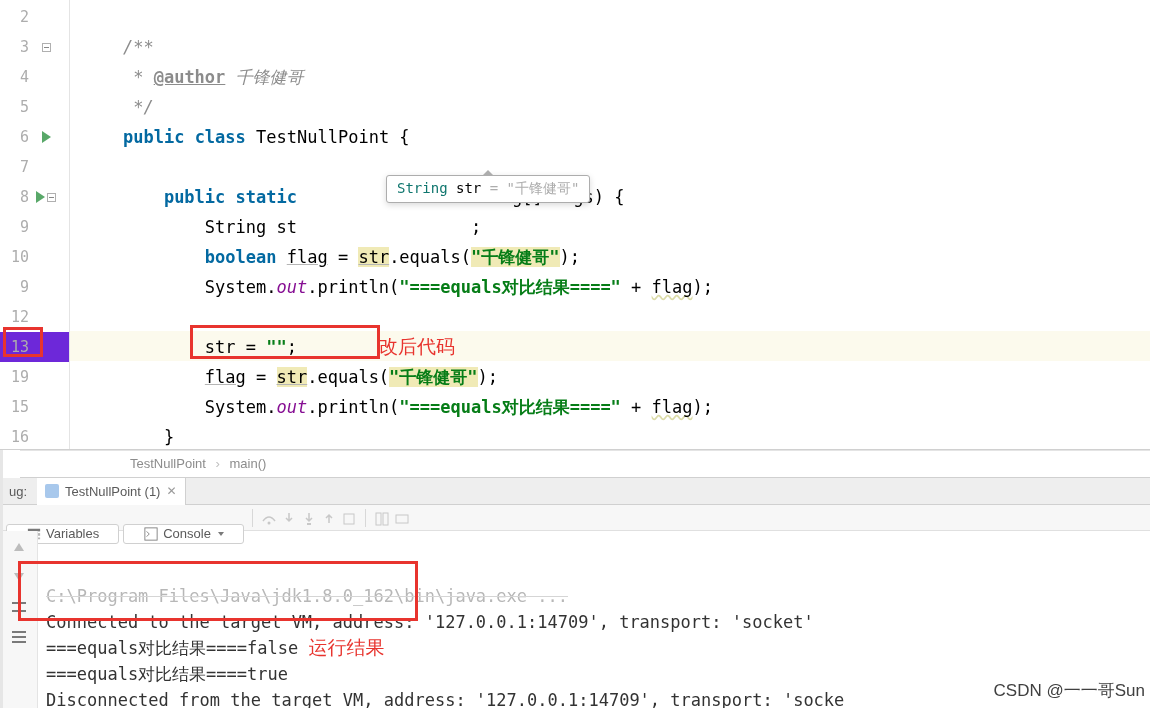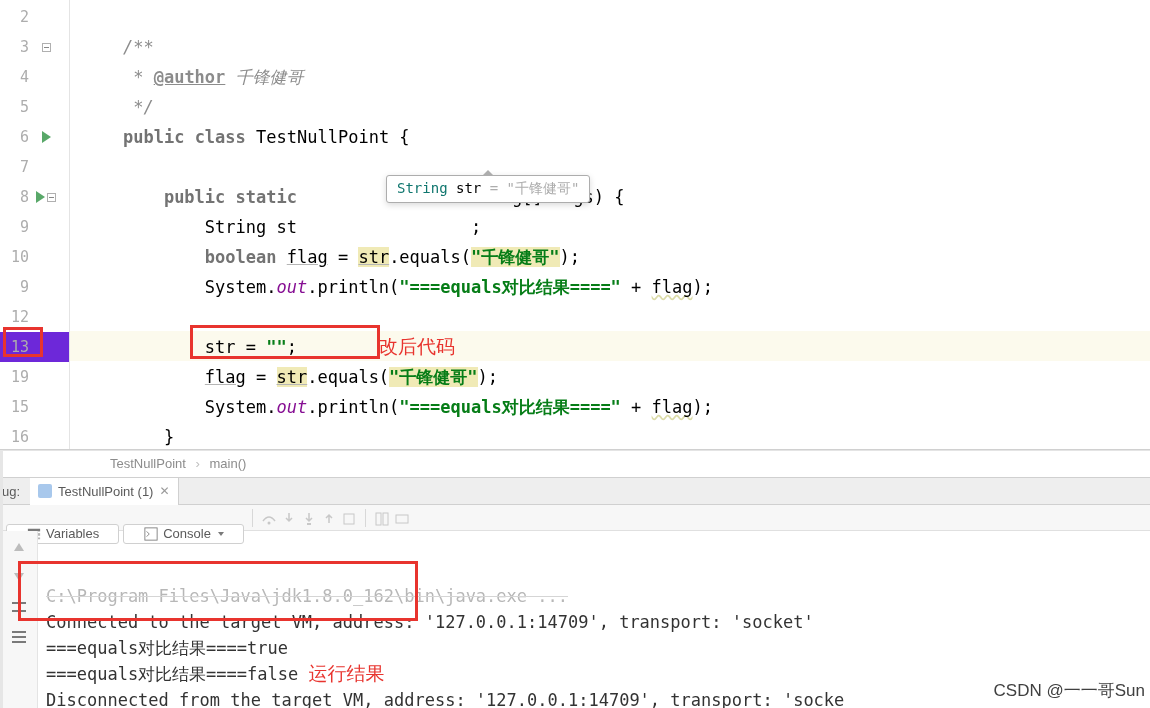--- a/index.html
+++ b/index.html
@@ -71,21 +71,21 @@
     padding-left: 12px;
     position: relative;
   }
   .hl-line {
     position: absolute;
     left: 0; right: 0;
     top: 331px;
     height: 30px;
     background: #fcfaed;
   }
-  .kw { color: #737373; font-weight: bold; }
+  .kw { color: #0369a1; font-weight: bold; }
   .doc { color: #8c8c8c; font-style: italic; }
   .doctag { color: #8c8c8c; font-weight: bold; text-decoration: underline; }
   .str { color: #067d17; font-weight: bold; }
   .zh-str { color: #067d17; font-weight: bold; }
   .field { color: #871094; font-style: italic; }
   .ul { text-decoration: underline #b5b5b5; }
   .squig { text-decoration: underline wavy #dcdcaa; text-decoration-skip-ink: none; }
   .yellow-bg { background: #f0eab6; }
   .red-box {
     position: absolute;
@@ -117,33 +117,34 @@
   .tooltip .t-dim { color: #adadad; }
   .breadcrumbs {
     height: 28px;
     line-height: 26px;
     padding-left: 110px;
     font-size: 13px;
     color: #8c8c8c;
     border-top: 1px solid #e4e4e4;
     border-bottom: 1px solid #d0d0d0;
     font-family: -apple-system, "Segoe UI", sans-serif;
+    margin-left: 20px;
   }
   .breadcrumbs .sep { padding: 0 6px; color: #c0c0c0; }
   .debug-tabs {
     height: 27px;
     display: flex;
     align-items: center;
     background: #eeeeee;
     border-bottom: 1px solid #d0d0d0;
     font-family: -apple-system, "Segoe UI", sans-serif;
     font-size: 13px;
     color: #5a5a5a;
   }
-  .debug-tabs .lbl { padding: 0 10px 0 2px; }
+  .debug-tabs .lbl { padding: 0 10px 0 9px; }
   .tab {
     height: 27px;
     display: flex; align-items: center;
     padding: 0 8px;
     background: #fff;
     border-right: 1px solid #d0d0d0;
     gap: 6px;
   }
   .tab .file-icon {
     width: 14px; height: 14px;
@@ -414,21 +415,21 @@
         <div class="bars-ico">
           <span></span>
           <span></span>
           <span></span>
         </div>
       </div>
   </div>
   <div class="console-out">
     <div class="dim-line" style="text-decoration: line-through #d5d5d5; margin-top: 48px;">C:\Program Files\Java\jdk1.8.0_162\bin\java.exe ...</div>
     <div>Connected to the target VM, address: '127.0.0.1:14709', transport: 'socket'</div>
+    <div><span>===equals对比结果====false</span>        <span class="red-text">运行结果</span></div>
     <div>===equals对比结果====true</div>
-    <div><span>===equals对比结果====false</span>        <span class="red-text">运行结果</span></div>
     <div>Disconnected from the target VM, address: '127.0.0.1:14709', transport: 'socke</div>
 
     <div class="red-box" style="left:-20px; top:30px; width:400px; height:60px;"></div>
   </div>
 </div>
 
 <div class="watermark">CSDN @一一哥Sun</div>
 
 </body></html>

